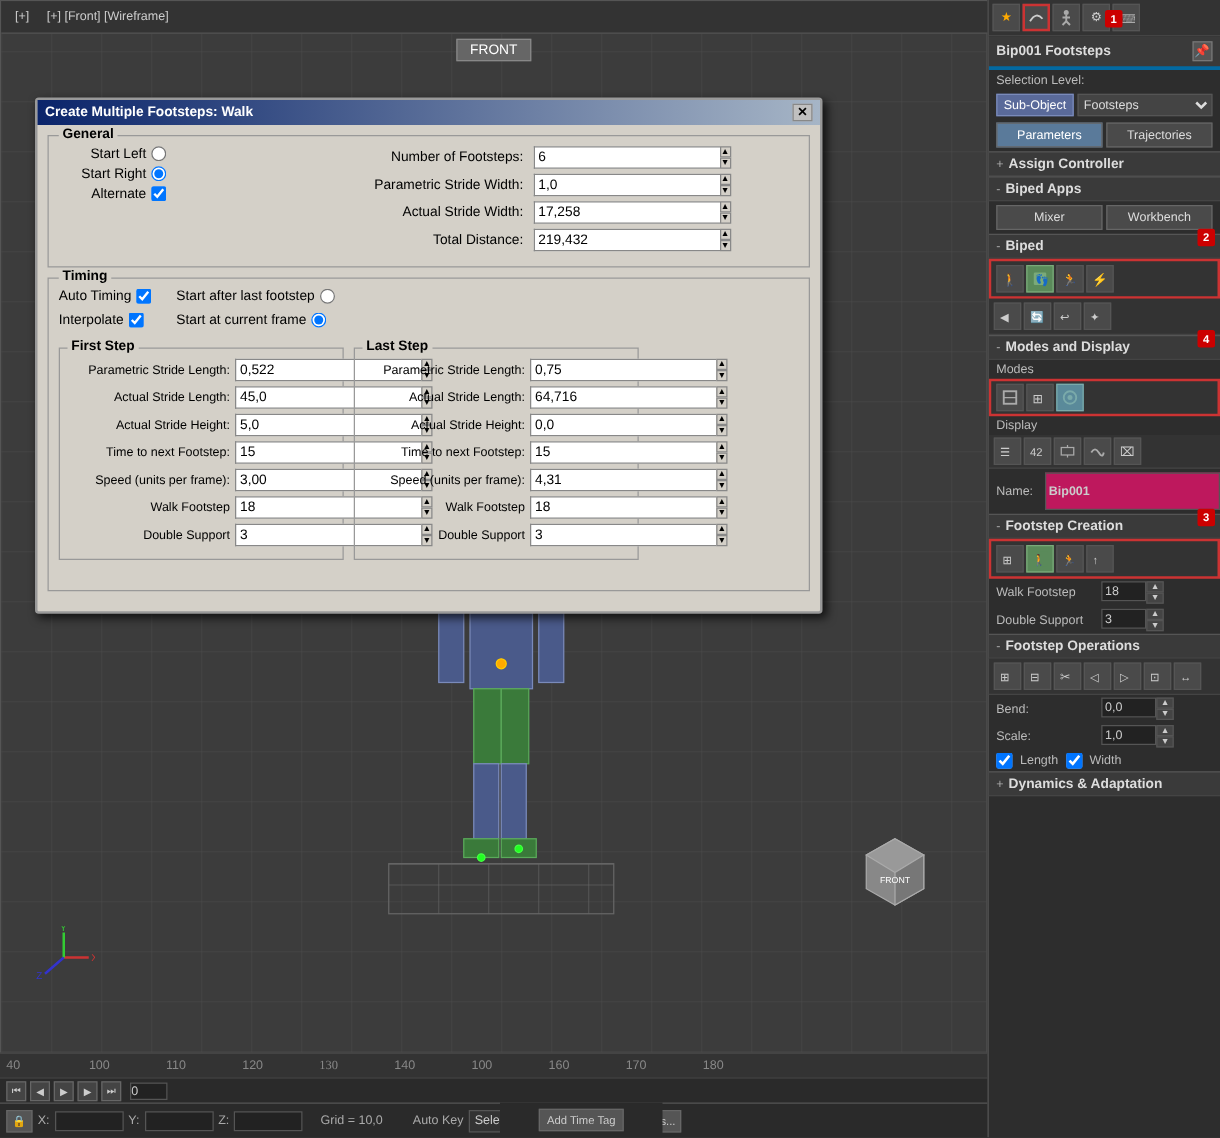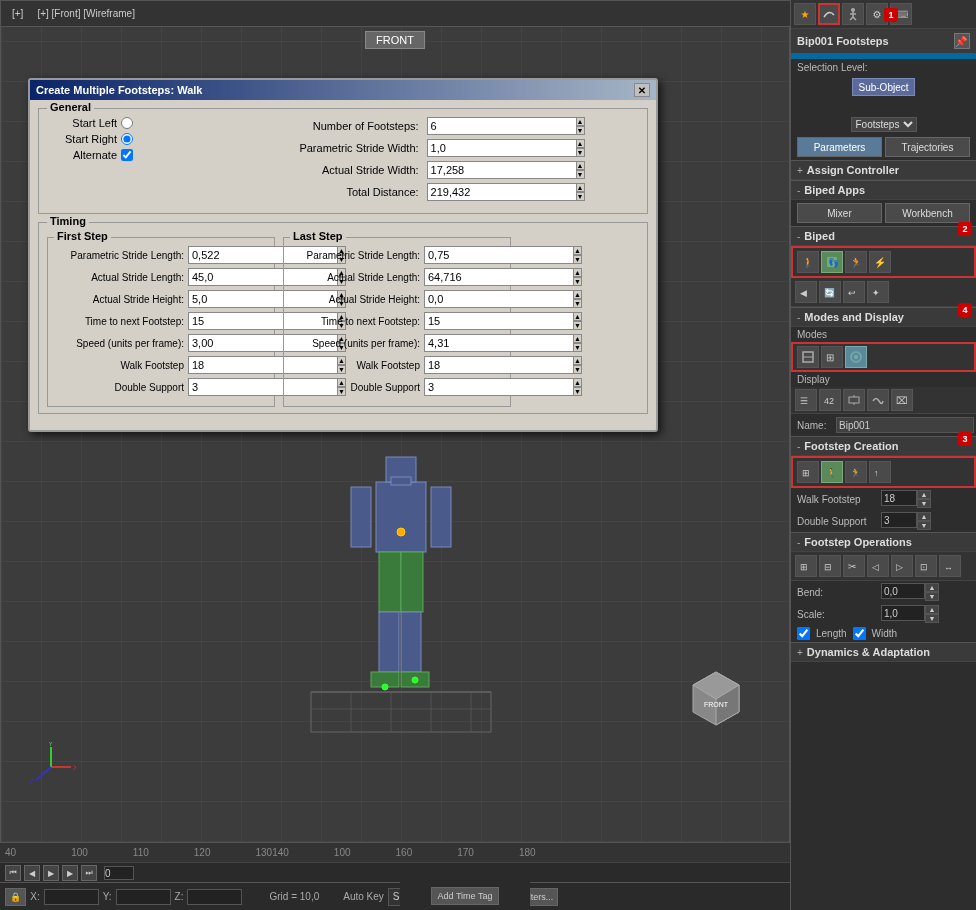--- a/index.html
+++ b/index.html
@@ -43,21 +43,21 @@
       height: 910px;
       background: #2d2d2d;
       border-left: 1px solid #555;
       overflow-y: auto;
       overflow-x: hidden;
     }
 
     .rp-header {
       background: #3a3a3a;
       padding: 4px 6px;
-      border-bottom: 6px solid #0369a1;
+      border-bottom: 3px solid #0369a1;
       display: flex;
       align-items: center;
       justify-content: space-between;
     }
 
     .rp-title {
       font-size: 11px;
       color: #ddd;
       font-weight: bold;
     }
@@ -413,21 +413,21 @@
 
   </div>
 </div>
 
 <div style="position:absolute;bottom:28px;left:0;width:790px;height:40px;background:#2d2d2d;border-top:1px solid #555;">
   <div style="height:20px;background:#333;border-bottom:1px solid #444;display:flex;align-items:center;padding-left:5px;font-size:10px;color:#888;">
     <span style="margin-right:55px;">40</span>
     <span style="margin-right:45px;">100</span>
     <span style="margin-right:45px;">110</span>
     <span style="margin-right:45px;">120</span>
-    <span style="">130</span>
+    <span style="margin-right:45px;font-family:Liberation Serif, serif;">130</span>
     <span style="margin-right:45px;">140</span>
     <span style="margin-right:45px;">100</span>
     <span style="margin-right:45px;">160</span>
     <span style="margin-right:45px;">170</span>
     <span>180</span>
   </div>
   <div style="height:20px;background:#2a2a2a;display:flex;align-items:center;padding:0 5px;gap:3px;">
 
     <button style="width:16px;height:16px;background:#444;border:1px solid #666;color:#ccc;font-size:8px;cursor:pointer;">⏮</button>
     <button style="width:16px;height:16px;background:#444;border:1px solid #666;color:#ccc;font-size:8px;cursor:pointer;">◀</button>
@@ -439,21 +439,21 @@
 </div>
 
 <div style="position:absolute;bottom:0;left:0;width:790px;height:28px;background:#2a2a2a;border-top:1px solid #555;display:flex;align-items:center;padding:0 5px;gap:4px;font-size:10px;">
   <button style="height:18px;background:#555;border:1px solid #666;color:#ccc;font-size:9px;padding:0 4px;cursor:pointer;">🔒</button>
   <span style="color:#aaa;">X:</span>
   <input type="text" style="width: 55px; height: 16px; background: rgb(34, 34, 34); border: 1px solid rgb(85, 85, 85); color: rgb(204, 204, 204); font-size: 10px;">
   <span style="color:#aaa;">Y:</span>
   <input type="text" style="width: 55px; height: 16px; background: rgb(34, 34, 34); border: 1px solid rgb(85, 85, 85); color: rgb(204, 204, 204); font-size: 10px;">
   <span style="color:#aaa;">Z:</span>
   <input type="text" style="width: 55px; height: 16px; background: rgb(34, 34, 34); border: 1px solid rgb(85, 85, 85); color: rgb(204, 204, 204); font-size: 10px;">
-  <span style="margin-left:23px;color:#aaa;">Grid = 10,0</span>
+  <span style="margin-left:10px;color:#aaa;">Grid = 10,0</span>
   <span style="margin-left:20px;color:#aaa;">Auto Key</span>
   <select style="height:18px;background:#333;border:1px solid #555;color:#ccc;font-size:10px;">
     <option>Selected</option>
   </select>
   <button style="height:18px;background:#555;border:1px solid #666;color:#ccc;font-size:9px;padding:0 4px;cursor:pointer;">Set Key</button>
   <button style="height:18px;background:#555;border:1px solid #666;color:#ccc;font-size:9px;padding:0 4px;cursor:pointer;">Key Filters...</button>
 </div>
 
 <div style="position:absolute;bottom:0;left:400px;width:130px;height:28px;background:#2a2a2a;display:flex;align-items:center;justify-content:center;">
   <button style="height:18px;background:#555;border:1px solid #666;color:#ccc;font-size:9px;padding:0 6px;cursor:pointer;">Add Time Tag</button>
@@ -486,21 +486,21 @@
   </div>
 
   <div class="rp-header">
     <span class="rp-title">Bip001 Footsteps</span>
     <div style="width:16px;height:16px;background:#555;border:1px solid #777;display:flex;align-items:center;justify-content:center;color:#ccc;font-size:10px;cursor:pointer;">📌</div>
   </div>
 
   <div class="rp-row" style="padding:3px 6px;gap:4px;text-align:right;">
     <span style="font-size:10px;color:#bbb;">Selection Level:</span>
   </div>
-  <div class="rp-row" style="padding:2px 6px;gap:21px;flex-direction:column;">
+  <div class="rp-row" style="padding:2px 6px;gap:3px;">
     <button style="height:18px;background:#5a6a9a;border:1px solid #7a8aba;color:#fff;font-size:10px;padding:0 5px;cursor:pointer;">Sub-Object</button>
     <select style="flex:1;height:18px;background:#444;border:1px solid #555;color:#ddd;font-size:10px;">
       <option>Footsteps</option>
     </select>
   </div>
 
   <div class="rp-btn-row">
     <button class="rp-btn active" style="background:#5a7a9a;color:#fff;">Parameters</button>
     <button class="rp-btn">Trajectories</button>
   </div>
@@ -632,21 +632,21 @@
       <div style="width:22px;height:22px;background:#4a4a4a;border:1px solid #555;display:flex;align-items:center;justify-content:center;cursor:pointer;">
         <svg width="14" height="14">
             <text x="1" y="11" font-size="10" fill="#ccc">⌧</text>
           </svg>
       </div>
     </div>
   </div>
 
   <div class="rp-row" style="padding:3px 6px;">
     <span style="font-size:10px;color:#bbb;min-width:35px;">Name:</span>
-    <input type="text" style="flex: 1 1 0%; height: 16px; background: #404040; border: 1px solid rgb(85, 85, 85); color: rgb(204, 204, 204); font-size: 10px; padding: 0px 2px;" value="Bip001">
+    <input type="text" style="flex: 1 1 0%; height: 30px; background: #be185d; border: 1px solid rgb(85, 85, 85); color: rgb(204, 204, 204); font-size: 10px; padding: 0px 2px; font-weight: bold;" value="Bip001">
   </div>
 
   <div style="position:relative;">
     <div style="position:absolute;top:-4px;right:4px;width:14px;height:14px;background:#cc0000;color:white;font-size:9px;font-weight:bold;display:flex;align-items:center;justify-content:center;border-radius:2px;z-index:10;">3</div>
     <div class="section-header">
       <span class="section-toggle">-</span>
       <span class="section-title">Footstep Creation</span>
     </div>
 
     <div style="display:flex;gap:2px;padding:3px 4px;background:#333;border:2px solid #cc3333;">
@@ -848,23 +848,45 @@
                 <button class="dg-spinner-btn">▲</button>
                 <button class="dg-spinner-btn">▼</button>
               </div>
             </div>
           </div>
         </div>
       </div>
 
     </div>
 
-    <div class="dialog-group" style="padding-bottom:6px;">
+    <div class="dialog-group" style="padding-bottom:24px;">
       <span class="dialog-group-title">Timing</span>
 
+      <div style="display:flex;gap:20px;margin-bottom:6px;">
+        <div style="display:flex;flex-direction:column;gap:3px;">
+          <div class="dg-row">
+            <span class="dg-label">Auto Timing</span>
+            <input type="checkbox" checked="" class="dg-checkbox" style="">
+          </div>
+          <div class="dg-row">
+            <span class="dg-label">Interpolate</span>
+            <input type="checkbox" checked="" class="dg-checkbox" style="">
+          </div>
+        </div>
+        <div style="display:flex;flex-direction:column;gap:3px;">
+          <div class="dg-row">
+            <span class="dg-label">Start after last footstep</span>
+            <input type="radio" name="start_frame" class="dg-radio" style="">
+          </div>
+          <div class="dg-row">
+            <span class="dg-label">Start at current frame</span>
+            <input type="radio" name="start_frame" checked="" class="dg-radio" style="">
+          </div>
+        </div>
+      </div>
 
       <div class="dg-two-col">
 
         <div class="dg-subgroup">
           <span class="dg-subgroup-title">First Step</span>
 
           <div class="dg-row">
             <span class="dg-label" style="width:130px;font-size:10px;">Parametric Stride Length:</span>
             <div class="dg-spinner">
               <input type="text" value="0,522" style="">

